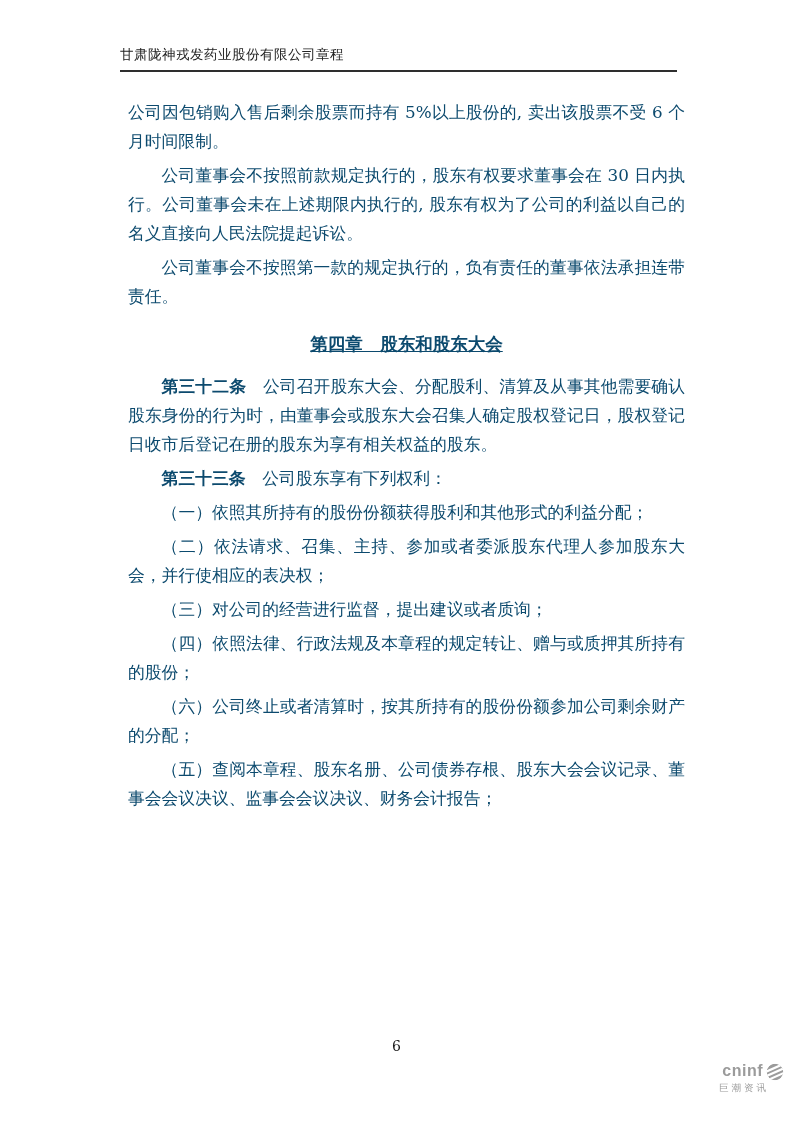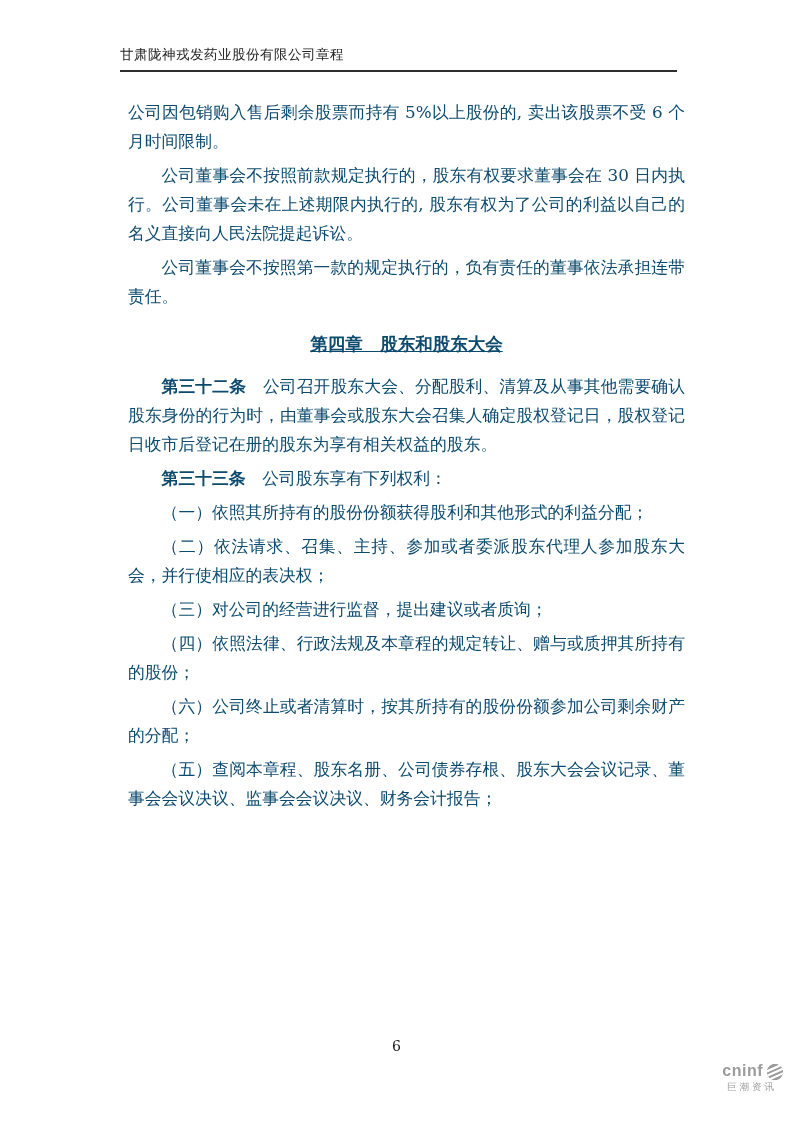--- a/index.html
+++ b/index.html
@@ -72,22 +72,21 @@
   }
   .footer-logo .brand-text {
     font-weight: bold;
     font-size: 16px;
     letter-spacing: 0.5px;
   }
   .footer-logo .swirl { width: 20px; height: 20px; display: block; }
   .footer-logo .brand-cn {
     font-size: 9.5px;
     letter-spacing: 3px;
-    margin: 1px 8px 1px 0;
-    font-family: Liberation Mono, monospace;
+    margin: 1px 16px 1px 0;
   }
   .footer-logo .brand-url { font-size: 15px; letter-spacing: 0.2px; margin-top: 37px; }
 </style>
 </head>
 <body>
 
 <div class="page">
 
   <div class="doc-header">
     <span>甘肃陇神戎发药业股份有限公司章程</span>

